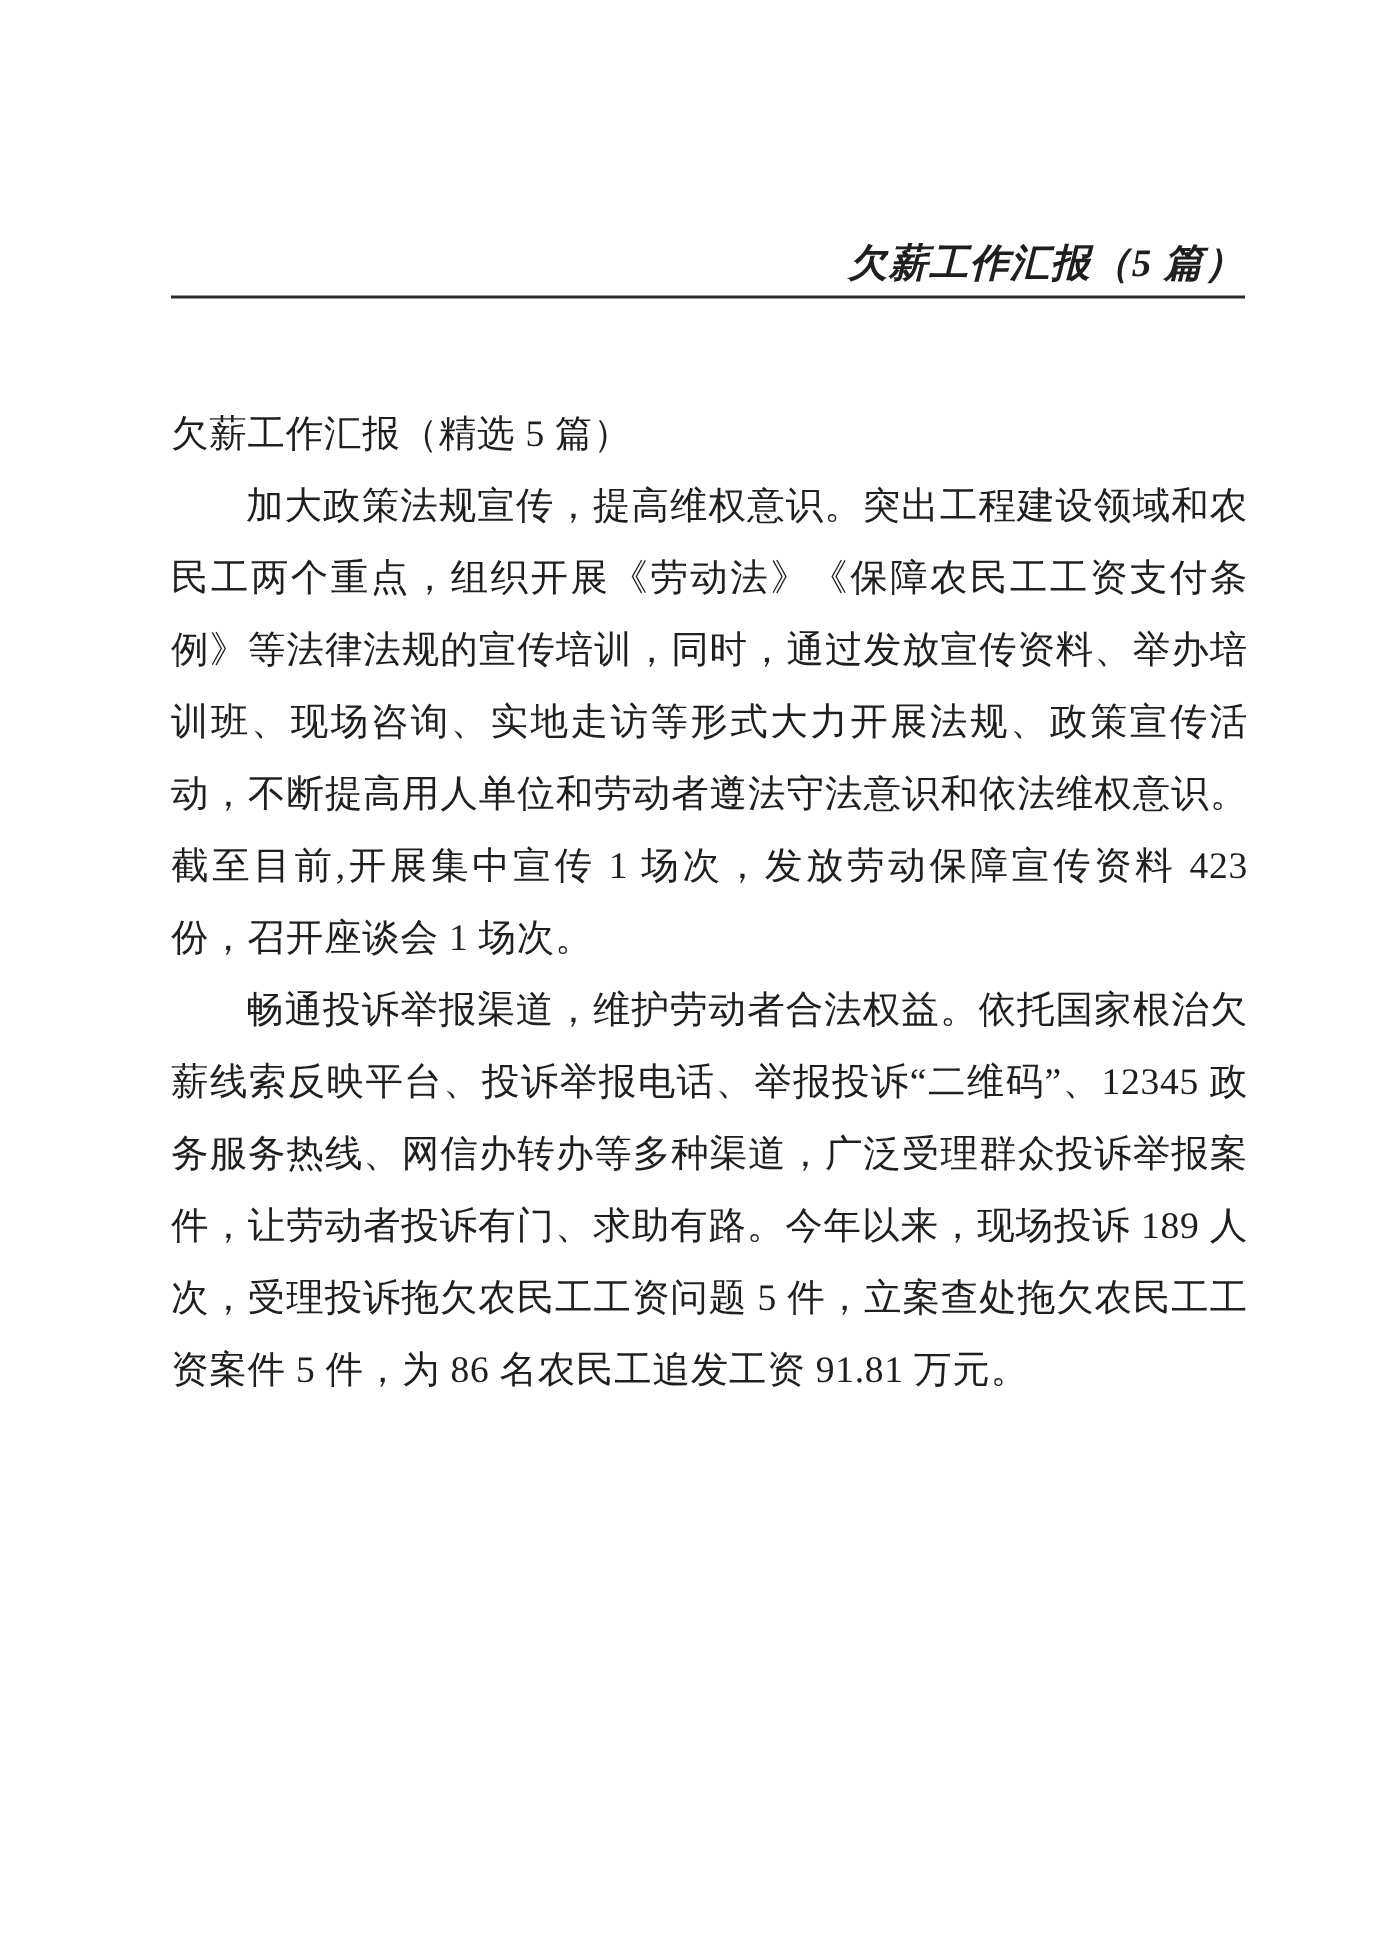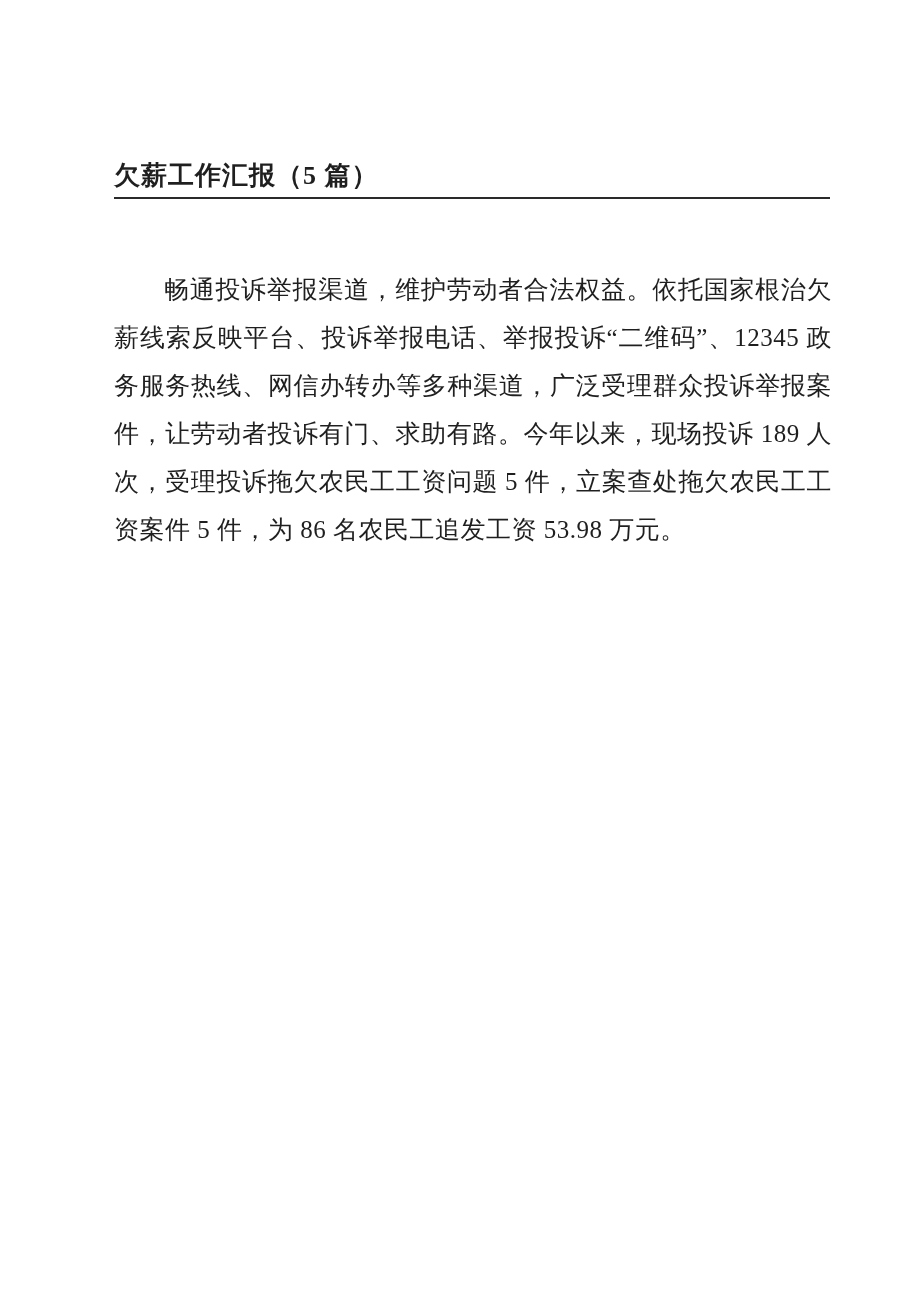--- a/index.html
+++ b/index.html
@@ -14,22 +14,23 @@
     background: #ffffff;
     overflow: hidden;
     font-family: "Liberation Serif", "DejaVu Serif", serif;
     color: #1f1f1f;
   }
   .header {
     position: absolute;
     left: 114px;
     top: 155px;
     width: 716px;
-    text-align: left;
+    text-align: right;
     border-bottom: 2px solid #2a2a2a;
+    font-style: italic;
   }
   .title {
     margin: 0;
     font-size: 26px;
     line-height: 42px;
     font-weight: bold;
     letter-spacing: 1px;
   }
   .content {
     position: absolute;
@@ -54,15 +55,17 @@
   }
 </style>
 </head>
 <body>
 
 <div class="page">
   <div class="header">
     <h1 class="title">欠薪工作汇报（5 篇）</h1>
   </div>
   <div class="content">
-    <p class="para">畅通投诉举报渠道，维护劳动者合法权益。依托国家根治欠薪线索反映平台、投诉举报电话、举报投诉“二维码”、12345 政务服务热线、网信办转办等多种渠道，广泛受理群众投诉举报案件，让劳动者投诉有门、求助有路。今年以来，现场投诉 189 人次，受理投诉拖欠农民工工资问题 5 件，立案查处拖欠农民工工资案件 5 件，为 86 名农民工追发工资 53.98 万元。</p>
+    <p class="intro">欠薪工作汇报（精选 5 篇）</p>
+    <p class="para">加大政策法规宣传，提高维权意识。突出工程建设领域和农民工两个重点，组织开展《劳动法》《保障农民工工资支付条例》等法律法规的宣传培训，同时，通过发放宣传资料、举办培训班、现场咨询、实地走访等形式大力开展法规、政策宣传活动，不断提高用人单位和劳动者遵法守法意识和依法维权意识。截至目前,开展集中宣传 1 场次，发放劳动保障宣传资料 423 份，召开座谈会 1 场次。</p>
+    <p class="para">畅通投诉举报渠道，维护劳动者合法权益。依托国家根治欠薪线索反映平台、投诉举报电话、举报投诉“二维码”、12345 政务服务热线、网信办转办等多种渠道，广泛受理群众投诉举报案件，让劳动者投诉有门、求助有路。今年以来，现场投诉 189 人次，受理投诉拖欠农民工工资问题 5 件，立案查处拖欠农民工工资案件 5 件，为 86 名农民工追发工资 91.81 万元。</p>
   </div>
 </div>
 
 </body></html>

